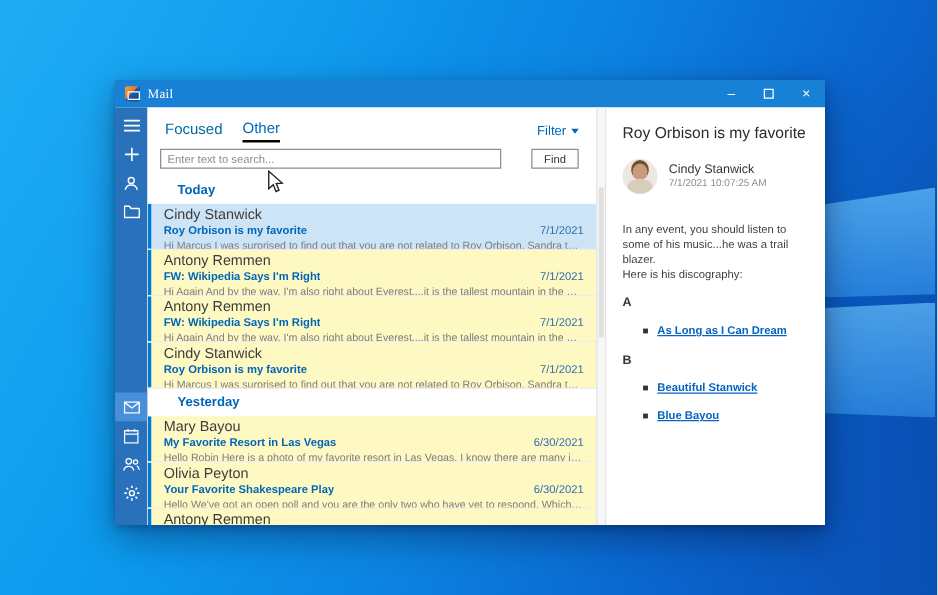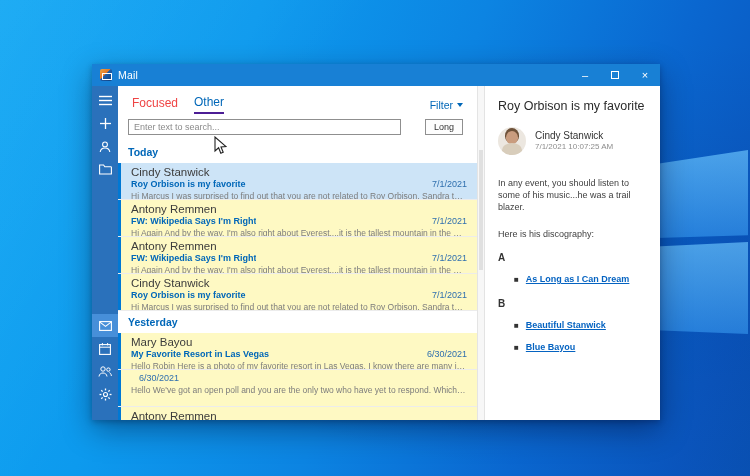--- a/index.html
+++ b/index.html
@@ -18,21 +18,21 @@
   
   .window { position:absolute; left:92px; top:64px; width:568px; height:356px;
     display:flex; flex-direction:column; background:#fff;
     box-shadow:0 10px 28px rgba(0,0,30,0.38), 0 2px 6px rgba(0,0,30,0.25); }
 
   .titlebar { height:22px; flex:0 0 22px; background:#1880d5; display:flex; align-items:center; color:#fff; }
   .app-icon { width:12px; height:12px; margin:0 6px 0 8px; border-radius:2px;
     background:linear-gradient(135deg,#f0a43c 0%,#e07628 45%,#1b5fae 46%,#123f7a 100%); position:relative; }
   .app-icon::after { content:""; position:absolute; left:2px; top:3.5px; width:8px; height:5px;
     border:1px solid #fff; border-radius:0.5px; }
-  .win-title { font-size:10.5px; letter-spacing:0.2px; }
+  .win-title { font-size:10.5px; letter-spacing:0.2px;font-family:Liberation Serif, serif; }
   .win-controls { margin-left:auto; display:flex; height:100%; }
   .ctrl { width:30px; height:100%; display:flex; align-items:center; justify-content:center;
     font-size:11px; color:#fff; cursor:default; }
   .max-box { width:8px; height:8px; border:1px solid #fff; display:inline-block; }
 
   .win-body { flex:1; display:flex; min-height:0; }
 
   
   .rail { width:26px; flex:0 0 26px; background:#2a71bb; display:flex; flex-direction:column; align-items:stretch; }
   .rail-item { height:23px; display:flex; align-items:center; justify-content:center; }
@@ -40,33 +40,33 @@
   .rail-item.active { background:#478fd9; }
   .rail-spacer { flex:1; }
   .rail-bottom { margin-bottom:14px; }
   .rail svg { display:block; }
 
   
   .list-pane { flex:1; min-width:0; background:#fff; position:relative; display:flex; flex-direction:column; overflow:hidden; }
   .list-inner { padding-right:7px; flex:1; display:flex; flex-direction:column; overflow:hidden; }
   .tabs-row { display:flex; align-items:center; padding:9px 14px 0 14px; }
   .tab { font-size:12px; margin-right:16px; padding-bottom:3px; cursor:default; }
-  .tab.focused { color:#ef4444; }
-  .tab.other { color:#0067b8; border-bottom:2px solid #4c1d95; }
+  .tab.focused { color:#0369a1; }
+  .tab.other { color:#0067b8; border-bottom:2px solid #000000; }
   .filter { margin-left:auto; color:#0067b8; font-size:10.5px; display:flex; align-items:center; gap:4px; }
   .caret-down { width:0; height:0; border-left:3.5px solid transparent; border-right:3.5px solid transparent; border-top:4px solid #0067b8; }
 
   .search-row { display:flex; gap:24px; padding:5px 14px 6px 10px; align-items:flex-end; }
   .search-input { flex:1; height:16px; border:1px solid #8f8f8f; font-size:9px; padding:0 5px;
     color:#444; font-family:"Liberation Sans",sans-serif; outline:none; }
   .search-input::placeholder { color:#8b8b8b; }
   .find-btn { width:38px; height:16px; border:1px solid #8f8f8f; background:#fdfdfd; font-size:9px;
     color:#333; font-family:"Liberation Sans",sans-serif; }
 
-  .group-label { color:#0067b8; font-weight:bold; font-size:10.5px; padding:5px 14px 5px 10px; }
+  .group-label { color:#0067b8; font-weight:bold; font-size:10.5px; padding:5px 14px 5px 24px; }
 
   .email-row { position:relative; height:37px; flex:0 0 37px; border-bottom:1px solid #ececec;
     padding:3px 10px 0 13px; background:#fef9c3; overflow:hidden; }
   .email-row.selected { background:#cde4f7; }
   .unread-bar { position:absolute; left:0; top:0; bottom:0; width:3px; background:#0078d4; }
   .sender { font-size:11.5px; color:#3c3c3c; line-height:13px; }
   .subj-line { display:flex; justify-content:space-between; align-items:baseline; line-height:11px; }
   .subject { font-size:9px; font-weight:bold; color:#0067b8; white-space:nowrap; overflow:hidden; text-overflow:ellipsis; }
   .mail-date { font-size:9px; color:#2f6fae; flex:0 0 auto; margin-left:8px; }
   .preview { font-size:8.5px; color:#7c7c7c; line-height:10px; white-space:nowrap; overflow:hidden; text-overflow:ellipsis; margin-top:1px; }
@@ -83,21 +83,21 @@
     background:#ece7e0; }
   .avatar::before { content:""; position:absolute; left:8px; top:4px; width:12px; height:13px; border-radius:50% 50% 45% 45%;
     background:#c99c7e; box-shadow:0 -2px 0 1px #6e5138; }
   .avatar::after { content:""; position:absolute; left:4px; top:16px; width:20px; height:14px; border-radius:50% 50% 0 0;
     background:#d8cdbb; }
   .sender-name { font-size:10px; color:#333; line-height:12px; }
   .timestamp { font-size:8px; color:#8d8d8d; line-height:10px; }
 
   .read-body { font-size:9px; color:#3f3f3f; line-height:12px; padding-top:14px; }
   .read-body p { margin:0 0 12px 0; }
-  .read-body p.tight { margin-bottom:15px; }
+  .read-body p.tight { margin-bottom:0; }
   .sec-letter { font-weight:bold; font-size:10px; color:#333; margin:12px 0 0 0; }
   .disc-item { display:flex; align-items:baseline; gap:7px; padding:9px 0 0 16px; }
   .bullet { font-size:8px; color:#333; }
   .disc-link { color:#0563c1; font-weight:bold; font-size:9px; text-decoration:underline; cursor:pointer; }
 
   
   .cursor { position:absolute; left:214px; top:136px; }
 </style>
 </head>
 <body>
@@ -200,21 +200,21 @@
             <span class="tab focused">Focused</span>
             <span class="tab other">Other</span>
             <span class="filter">
               <span>Filter</span>
               <span class="caret-down"></span>
             </span>
           </div>
 
           <div class="search-row">
             <input class="search-input" type="text" placeholder="Enter text to search..." style="">
-            <button class="find-btn">Long</button>
+            <button class="find-btn">Find</button>
           </div>
 
           <div class="group-label">Today</div>
 
           <div class="email-row selected">
             <span class="unread-bar"></span>
             <div class="sender">Cindy Stanwick</div>
             <div class="subj-line">
               <span class="subject">Roy Orbison is my favorite</span>
               <span class="mail-date">7/1/2021</span>
@@ -259,21 +259,23 @@
             <div class="sender">Mary Bayou</div>
             <div class="subj-line">
               <span class="subject">My Favorite Resort in Las Vegas</span>
               <span class="mail-date">6/30/2021</span>
             </div>
             <div class="preview">Hello Robin    Here is a photo of my favorite resort in Las Vegas.    I know there are many impressive hotels in the city, but I ju...</div>
           </div>
 
           <div class="email-row">
             <span class="unread-bar"></span>
-            <div class="subj-line">
+            <div class="sender">Olivia Peyton</div>
+            <div class="subj-line">
+              <span class="subject">Your Favorite Shakespeare Play</span>
               <span class="mail-date">6/30/2021</span>
             </div>
             <div class="preview">Hello    We've got an open poll and you are the only two who have yet to respond. Which is your favorite Shakespeare play?  ...</div>
           </div>
 
           <div class="email-row">
             <span class="unread-bar"></span>
             <div class="sender">Antony Remmen</div>
 
             <div class="preview"></div>

